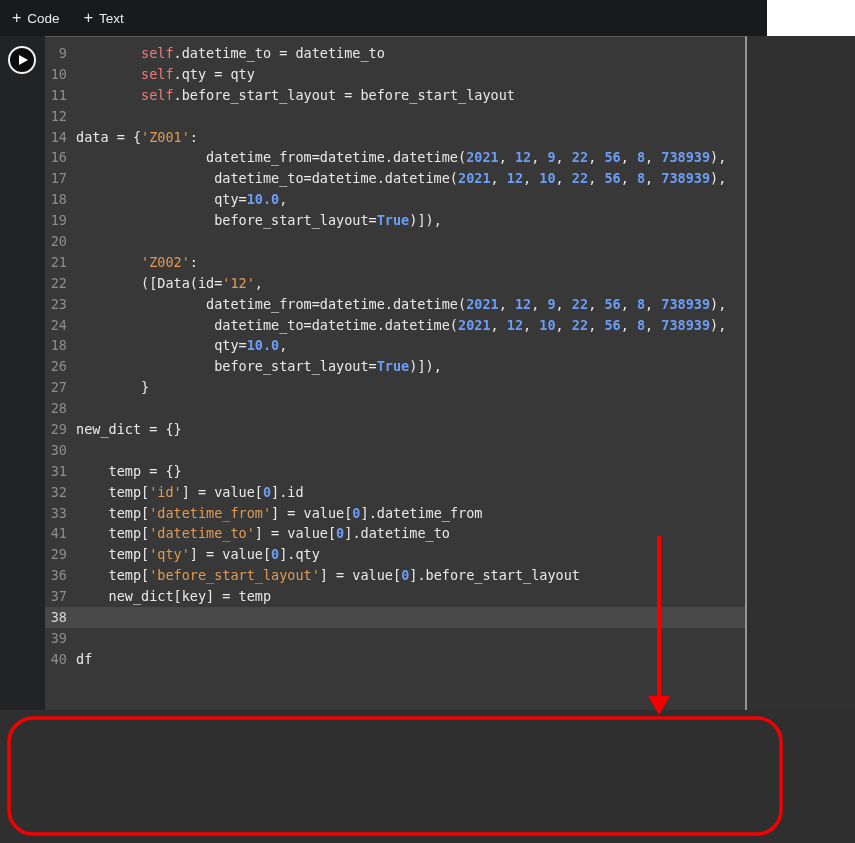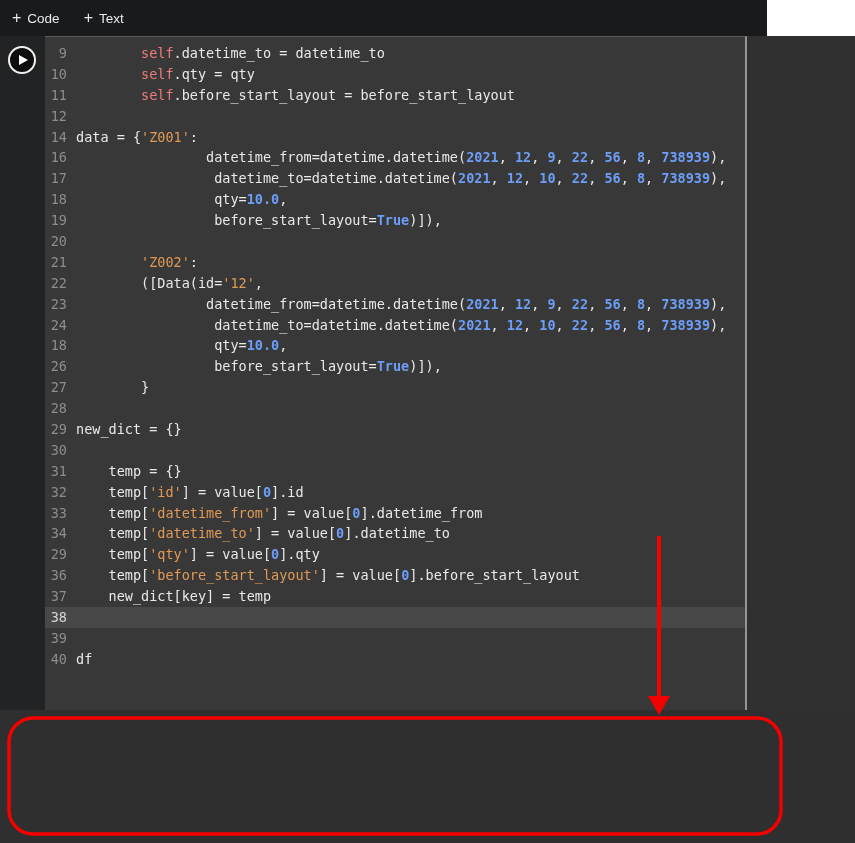--- a/index.html
+++ b/index.html
@@ -80,21 +80,21 @@
         <div class="code-line"><span class="ln">24</span><span class="src">                 datetime_to=datetime.datetime(<span class="tk-num">2021</span>, <span class="tk-num">12</span>, <span class="tk-num">10</span>, <span class="tk-num">22</span>, <span class="tk-num">56</span>, <span class="tk-num">8</span>, <span class="tk-num">738939</span>),</span></div>
         <div class="code-line"><span class="ln">18</span><span class="src">                 qty=<span class="tk-num">10.0</span>,</span></div>
         <div class="code-line"><span class="ln">26</span><span class="src">                 before_start_layout=<span class="tk-num">True</span>)]),</span></div>
         <div class="code-line"><span class="ln">27</span><span class="src">        }</span></div>
         <div class="code-line"><span class="ln">28</span><span class="src"></span></div>
         <div class="code-line"><span class="ln">29</span><span class="src">new_dict = {}</span></div>
         <div class="code-line"><span class="ln">30</span></div>
         <div class="code-line"><span class="ln">31</span><span class="src">    temp = {}</span></div>
         <div class="code-line"><span class="ln">32</span><span class="src">    temp[<span class="tk-str">'id'</span>] = value[<span class="tk-num">0</span>].id</span></div>
         <div class="code-line"><span class="ln">33</span><span class="src">    temp[<span class="tk-str">'datetime_from'</span>] = value[<span class="tk-num">0</span>].datetime_from</span></div>
-        <div class="code-line"><span class="ln">34</span><span class="src">    temp[<span class="tk-str">'datetime_to'</span>] = value[<span class="tk-num">0</span>].datetime_to</span></div>
+        <div class="code-line"><span class="ln">41</span><span class="src">    temp[<span class="tk-str">'datetime_to'</span>] = value[<span class="tk-num">0</span>].datetime_to</span></div>
         <div class="code-line"><span class="ln">29</span><span class="src">    temp[<span class="tk-str">'qty'</span>] = value[<span class="tk-num">0</span>].qty</span></div>
         <div class="code-line"><span class="ln">36</span><span class="src">    temp[<span class="tk-str">'before_start_layout'</span>] = value[<span class="tk-num">0</span>].before_start_layout</span></div>
         <div class="code-line"><span class="ln">37</span><span class="src">    new_dict[key] = temp</span></div>
         <div class="code-line active"><span class="ln">38</span><span class="src"></span></div>
         <div class="code-line"><span class="ln">39</span></div>
         <div class="code-line"><span class="ln">40</span><span class="src">df</span></div>
       </div>
   </div>
 
   <div class="output-area">

